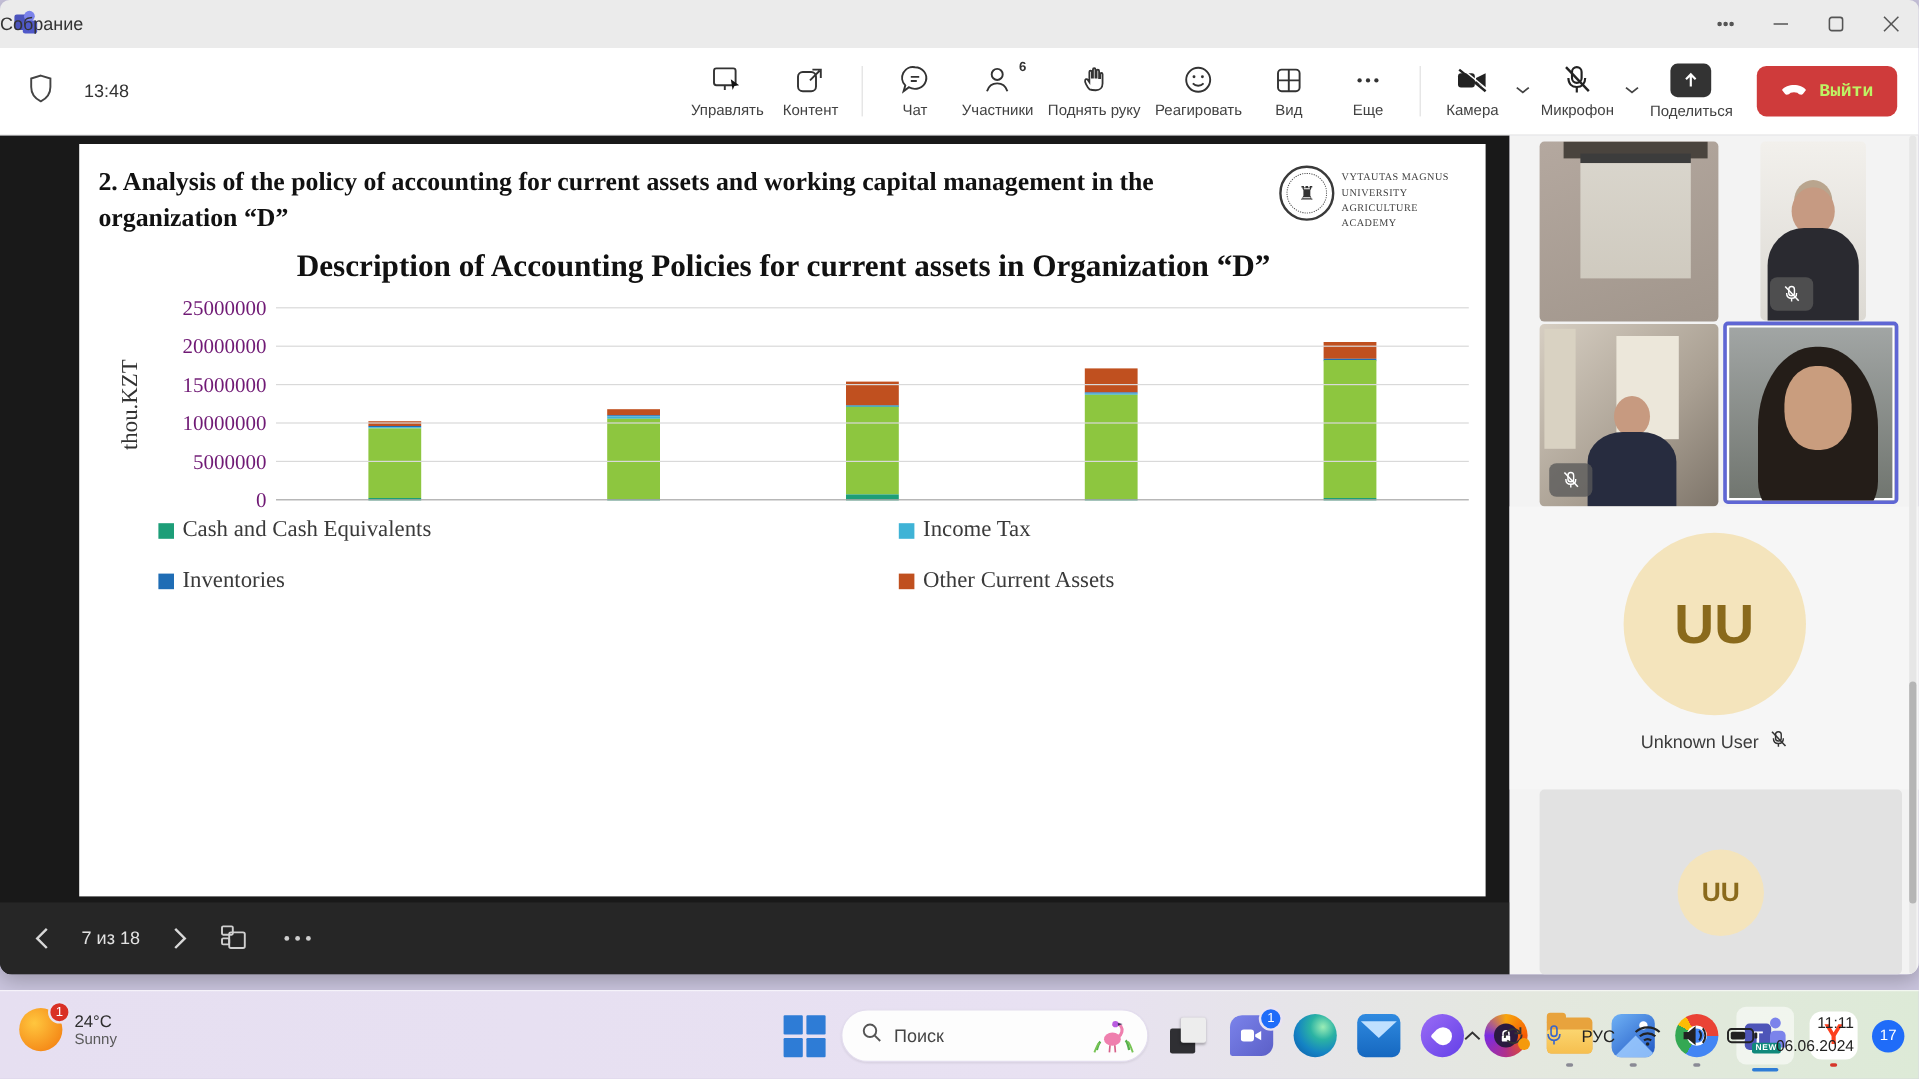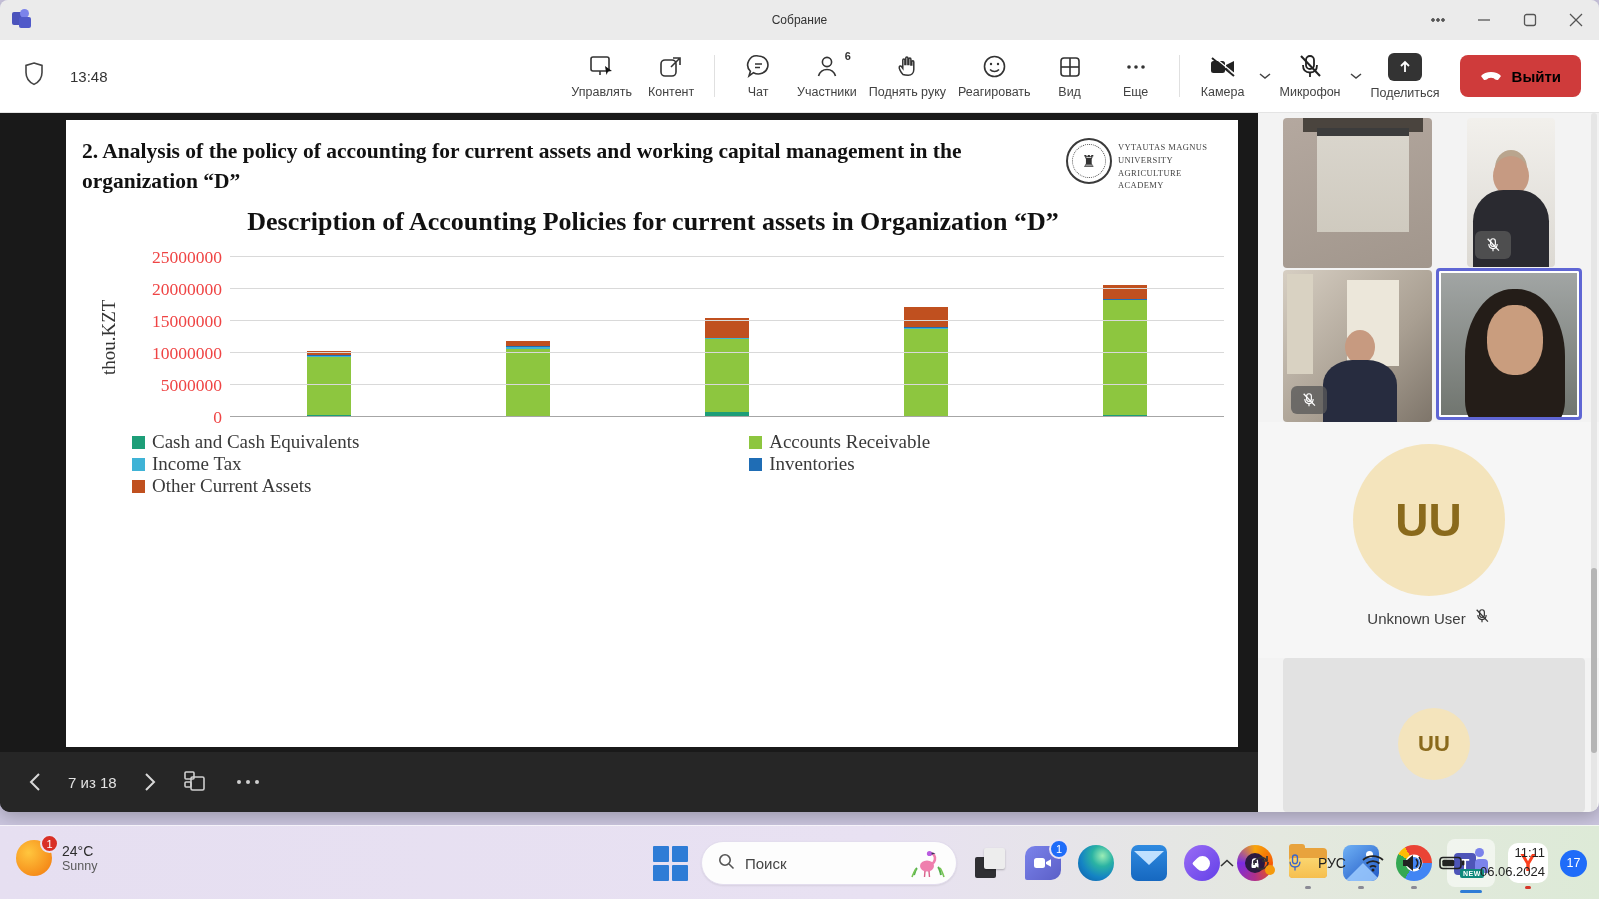--- a/index.html
+++ b/index.html
@@ -7,40 +7,40 @@
 
   
   .window { position:absolute; left:0; top:0; width:1599px; height:812px; border-radius:8px 8px 10px 10px; overflow:hidden; box-shadow:0 4px 18px rgba(0,0,0,.25); }
 
   
   .titlebar { position:relative; height:40px; background:#ebebeb; display:flex; align-items:center; }
   .tb-logo { width:22px; height:22px; margin-left:12px; position:relative; }
   .tb-logo .blk1 { position:absolute; left:0; top:3px; width:13px; height:13px; background:#4b53bc; border-radius:2px; }
   .tb-logo .blk2 { position:absolute; left:8px; top:0; width:9px; height:9px; background:#7b83eb; border-radius:50%; }
   .tb-logo .blk3 { position:absolute; left:7px; top:8px; width:12px; height:11px; background:#5059c9; border-radius:2px; }
-  .tb-title { position:absolute; left:0; right:0; text-align:center; font-size:12px; color:#333; }
+  .tb-title { position:absolute; left:0; right:0; text-align:left; font-size:15px; color:#333; }
   .tb-controls { margin-left:auto; display:flex; align-items:center; height:100%; }
   .tb-ctl { width:46px; height:100%; display:flex; align-items:center; justify-content:center; color:#555; }
   .tb-ctl svg { stroke:#555; }
 
   
   .toolbar { height:73px; background:#fff; border-bottom:1px solid #e4e4e4; display:flex; align-items:center; padding:0 18px 0 22px; }
   .tlb-btn { display:flex; flex-direction:column; align-items:center; justify-content:center; gap:5px; min-width:66px; padding:0 6px; height:62px; color:#424242; }
   .tlb-btn svg { display:block; }
   .tlb-label { font-size:12.5px; color:#424242; white-space:nowrap; }
   .tlb-divider { width:1px; height:42px; background:#e0e0e0; margin:0 10px; }
   .shield-time { display:flex; align-items:center; gap:24px; }
   .time-txt { font-size:15px; color:#333; }
   .spacer { flex:1; }
   .part-wrap { position:relative; }
   .part-count { position:absolute; top:-4px; right:-11px; font-size:11px; font-weight:bold; color:#333; }
   .chev-small { margin:0 2px; }
   .share-btn-ico { width:34px; height:28px; background:#333; border-radius:6px; display:flex; align-items:center; justify-content:center; }
   .leave-btn { margin-left:14px; background:#cf3b3b; border-radius:8px; height:42px; padding:0 20px; display:flex; align-items:center; gap:10px; }
-  .leave-label { color:#000000; font-size:15px; font-weight:bold; }
+  .leave-label { color:#bef264; font-size:15px; font-weight:bold;font-family:Liberation Mono, monospace; }
 
   
   .content { display:flex; height:699px; }
   .stage { flex:1; background:#191919; position:relative; }
 
   
   .slide { position:absolute; left:66px; top:7px; width:1172px; height:627px; background:#fff; padding:16px 14px 0 16px; overflow:hidden; font-family:"Liberation Serif",serif; }
   .slide-head { display:flex; gap:24px; }
   .slide-title { flex:1; font-size:21.5px; font-weight:bold; color:#111; line-height:1.4; }
   .uni-logo { width:158px; display:flex; gap:6px; align-items:flex-start; padding-top:2px; }
@@ -52,32 +52,32 @@
   .slide-main { display:flex; margin-top:12px; }
   .para { width:416px; font-size:25px; color:#111; text-align:justify; line-height:1.47; padding-left:6px; }
   .chartwrap { flex:1; padding-left:16px; }
 
   
   .chart { display:flex; margin-top:6px; }
   .ylab { writing-mode:vertical-rl; transform:rotate(180deg); font-size:19px; color:#333; text-align:center; width:26px; }
   .plotcol { flex:1; }
   .plotrow { display:flex; }
   .yticks { width:106px; position:relative; height:160px; }
-  .ytick { position:absolute; right:8px; transform:translateY(50%); font-size:17.5px; color:#ef4444; }
+  .ytick { position:absolute; right:8px; transform:translateY(50%); font-size:17.5px; color:#701a75; }
   .plot { flex:1; position:relative; height:160px; }
   .gridline { position:absolute; left:0; right:0; height:1px; background:#d9d9d9; }
   .gridline.zero { background:#a6a6a6; }
   .bars { position:absolute; inset:0; display:flex; }
   .barcol { flex:1; display:flex; align-items:flex-end; justify-content:center; }
   .bar { width:44px; display:flex; flex-direction:column-reverse; }
   .seg { width:100%; }
   .xlabels { display:flex; margin-top:8px; }
   .xlabels .xl { flex:1; text-align:center; font-size:18px; color:#333; }
   .xaxis-title { text-align:center; font-size:19px; color:#333; margin-top:6px; }
-  .legend { margin:14px 0 0 34px; display:grid; grid-template-columns:1.3fr 1fr; row-gap:0; font-size:19px; color:#3a3a3a;text-align:center; }
+  .legend { margin:14px 0 0 34px; display:grid; grid-template-columns:1.3fr 1fr; row-gap:20px; font-size:19px; color:#3a3a3a;text-align:center; }
   .lgnd-item { display:flex; align-items:center; gap:7px; }
   .lgnd-sq { width:13px; height:13px; flex:none; }
 
   .caption { margin:6px 10px 0 345px; width:710px; text-align:center; font-size:24px; font-weight:bold; color:#111; line-height:1.5; }
   .cap-page { font-size:14px; font-weight:normal; color:#333; margin-left:6px; }
 
   
   .pres-nav { position:absolute; left:0; right:0; bottom:0; height:60px; background:#262626; display:flex; align-items:center; gap:26px; padding-left:28px; color:#d8d8d8; }
   .pres-page { font-size:15px; color:#e2e2e2; }
   .nav-ico { display:flex; align-items:center; }
@@ -443,24 +443,20 @@
                   <div class="yticks" style="height:auto"></div>
                 </div>
               </div>
             </div>
             <div class="legend">
                 <div class="lgnd-item">
                   <span class="lgnd-sq" style="background: rgb(29, 158, 120);"></span>
                   <span>Cash and Cash Equivalents</span>
                 </div>
                 <div class="lgnd-item">
-                  <span class="lgnd-sq" style="background: rgb(141, 198, 63);"></span>
-                  <span>Accounts Receivable</span>
-                </div>
-                <div class="lgnd-item">
                   <span class="lgnd-sq" style="background: rgb(63, 179, 214);"></span>
                   <span>Income Tax</span>
                 </div>
                 <div class="lgnd-item">
                   <span class="lgnd-sq" style="background: rgb(31, 109, 181);"></span>
                   <span>Inventories</span>
                 </div>
                 <div class="lgnd-item">
                   <span class="lgnd-sq" style="background: rgb(192, 80, 31);"></span>
                   <span>Other Current Assets</span>

